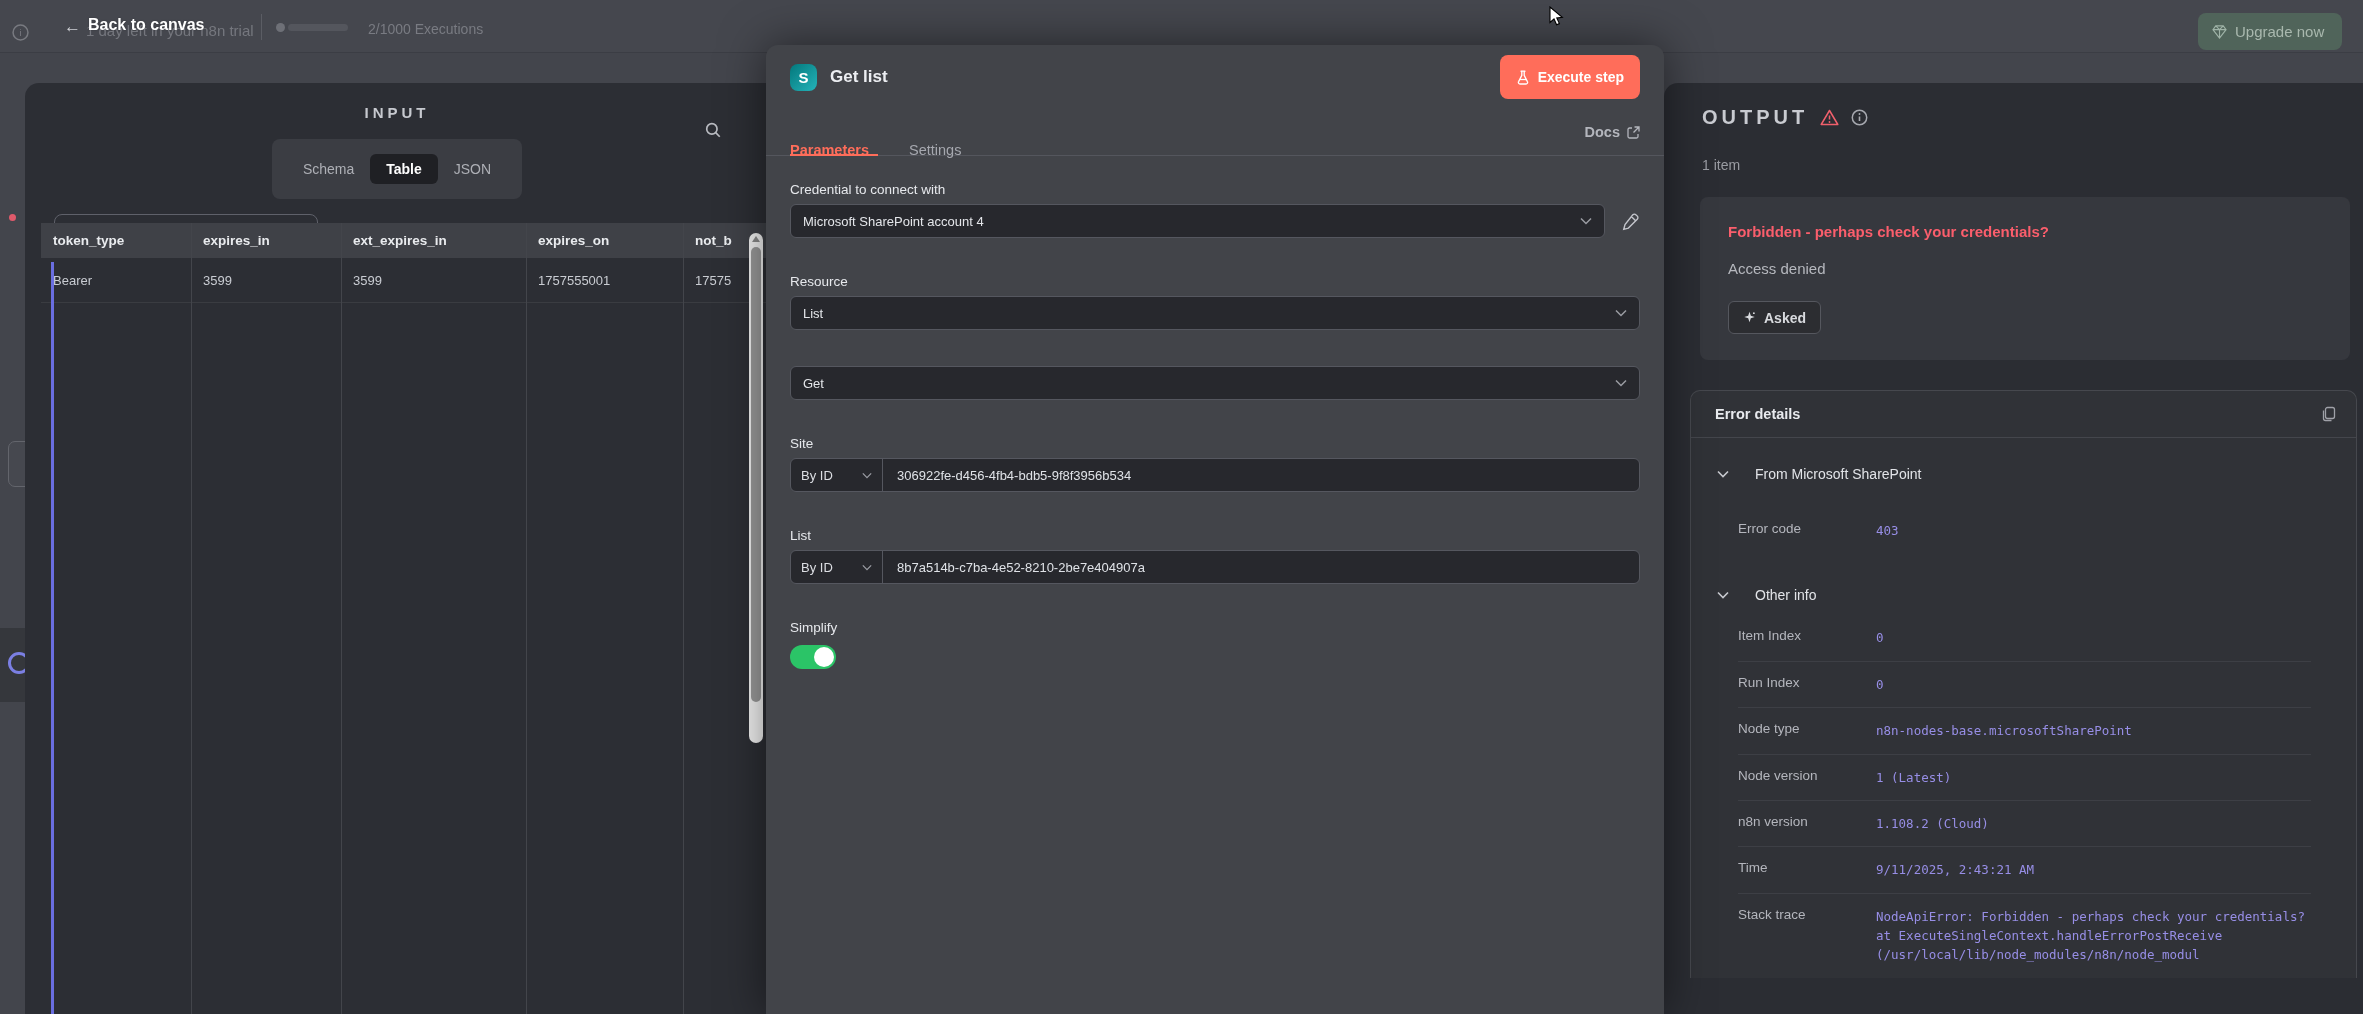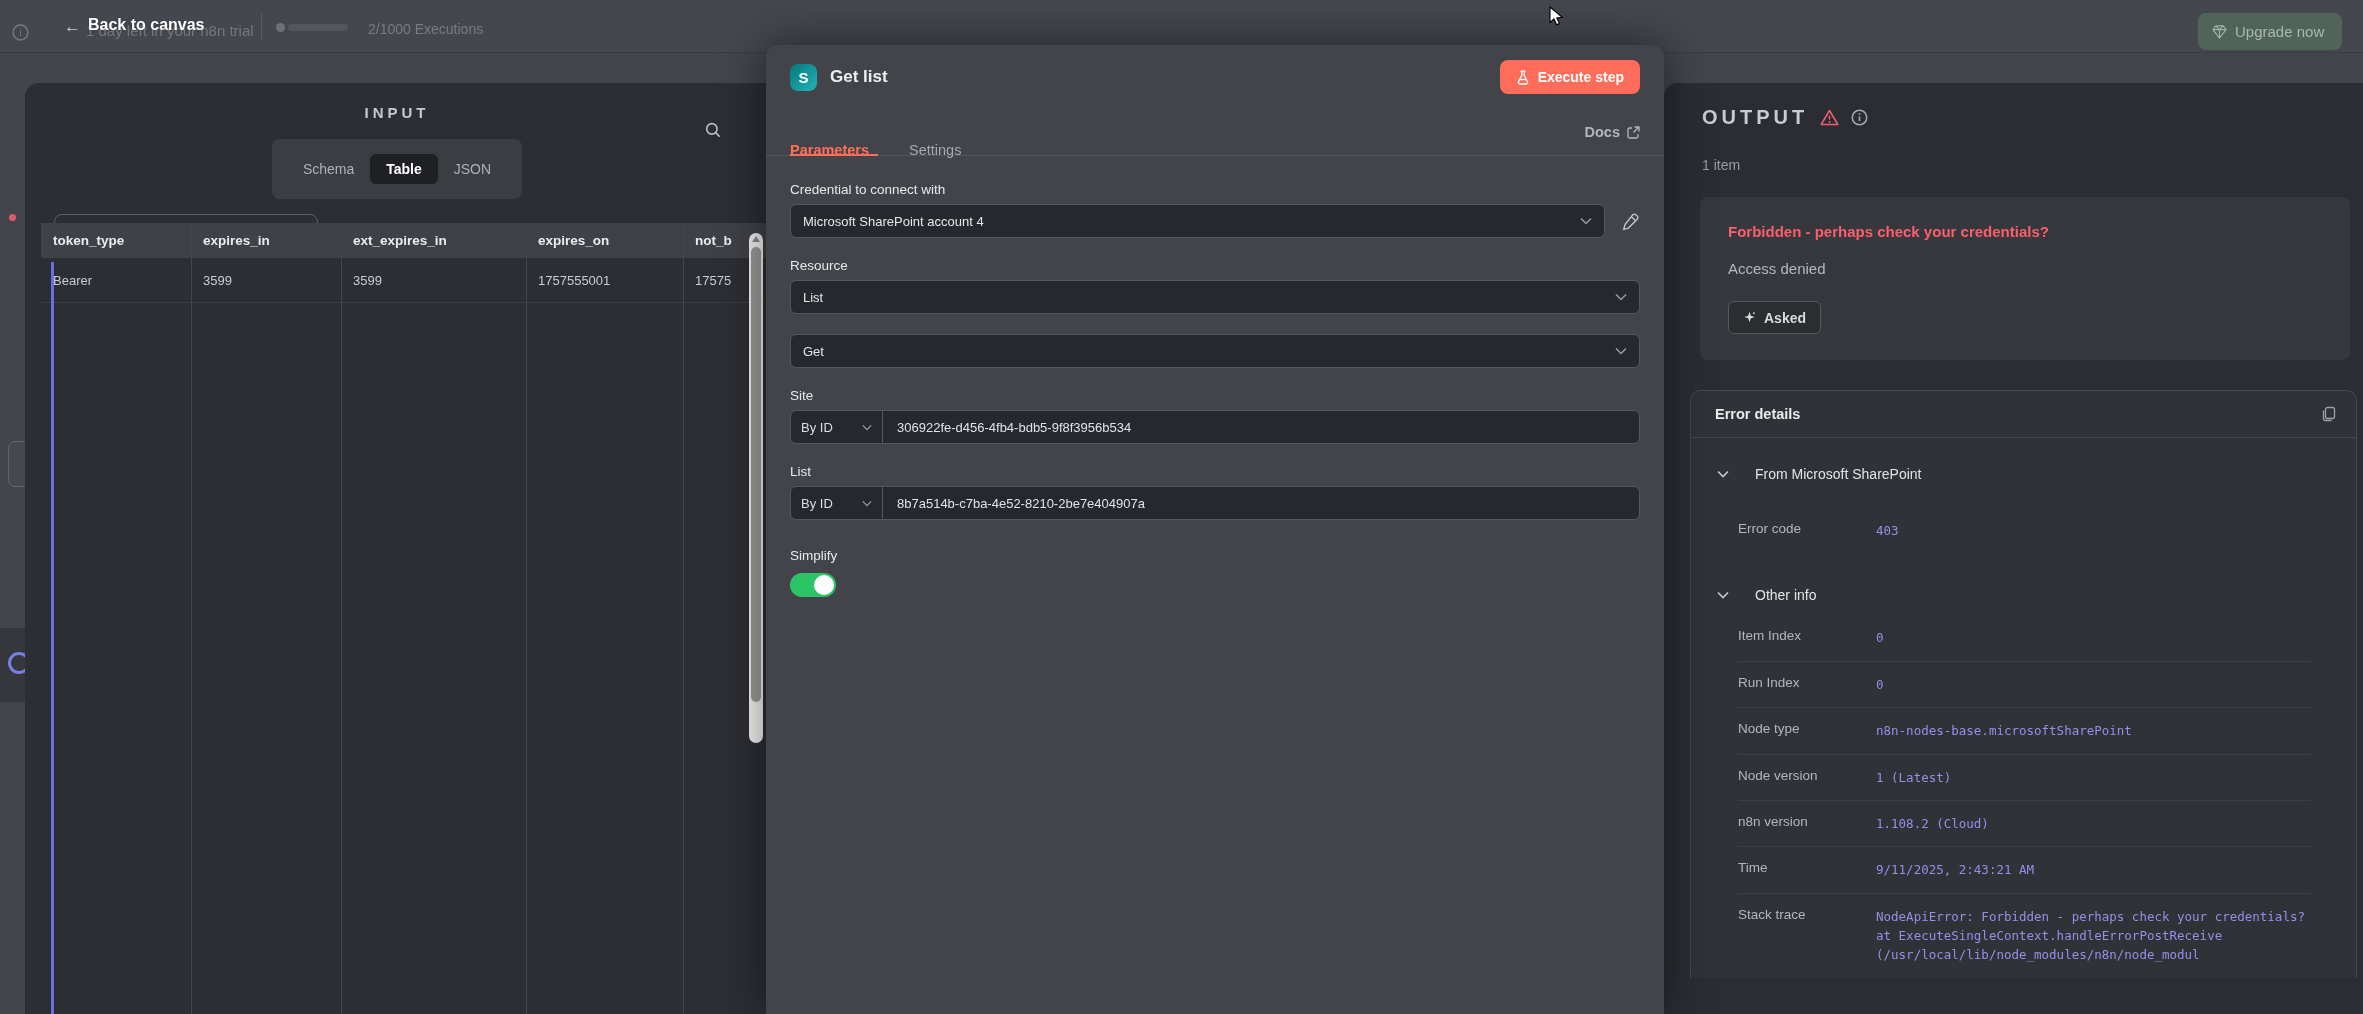--- a/index.html
+++ b/index.html
@@ -53,28 +53,28 @@
   .ip-rowmark { position:absolute; left:26px; top:179px; width:3px; bottom:0; background:#6a6ee0; z-index:3; }
   .ip-scroll { position:absolute; left:724px; top:150px; width:14px; height:510px; background:#f2f2f2; border-radius:7px; z-index:4; }
   .ip-scroll-arrow { position:absolute; left:3px; top:3px; width:0; height:0; border-left:4px solid transparent; border-right:4px solid transparent; border-bottom:6px solid #8a8a8a; }
   .ip-scroll-thumb { position:absolute; left:2px; top:14px; width:10px; height:455px; background:#9a9a9a; border-radius:5px; }
 
   
   .modal { position:absolute; left:766px; top:45px; width:898px; bottom:0; background:#424449; border-radius:12px 12px 0 0; box-shadow:0 0 46px rgba(0,0,0,.5); z-index:20; }
   .m-head { display:flex; align-items:center; height:64px; padding:0 24px; }
   .sp-icon { width:27px; height:27px; border-radius:8px; background:linear-gradient(135deg,#03787c,#25b3b9); color:#fff; font-weight:bold; font-size:15px; display:flex; align-items:center; justify-content:center; }
   .m-title { font-size:17px; font-weight:bold; color:#eceef2; margin-left:13px; }
-  .m-exec { margin-left:auto; height:34px; background:#ff6d5a; border:none; border-radius:8px; color:#ffffff; font-weight:bold; font-size:14px; padding:0 16px; display:flex; align-items:center; gap:8px; cursor:pointer; font-family:inherit; }
+  .m-exec { margin-left:auto; height:44px; background:#ff6d5a; border:none; border-radius:8px; color:#ffffff; font-weight:bold; font-size:14px; padding:0 16px; display:flex; align-items:center; gap:8px; cursor:pointer; font-family:inherit; }
   .m-tabs { display:flex; align-items:center; height:47px; padding:0 24px; border-bottom:1px solid #54565d; position:relative; }
   .m-tab { font-size:14.5px; margin-right:40px; cursor:pointer; color:#a6a8af;margin-top:36px; }
   .m-tab.active { color:#ff6d5a; font-weight:bold; }
   .m-tab-underline { position:absolute; left:24px; bottom:-1px; width:88px; height:2px; background:#ff6d5a; }
   .m-docs { margin-left:auto; color:#b4b6bd; font-size:14.5px; font-weight:bold; display:flex; align-items:center; gap:7px; cursor:pointer; }
   .m-body { padding:26px 24px 0 24px; }
-  .fld { margin-bottom:20px; }
+  .fld { margin-bottom:36px; }
   .fld-label { font-size:13.5px; color:#e6e8ec; margin-bottom:7px; }
   .sel { height:34px; background:#27282d; border:1px solid #55575f; border-radius:6px; display:flex; align-items:center; padding:0 12px; cursor:pointer; }
   .sel-val { font-size:13px; color:#e4e6ea; flex:1; white-space:nowrap; overflow:hidden; }
   .cred-row { display:flex; align-items:center; gap:16px; }
   .cred-row .sel { flex:1; }
   .combo { display:flex; height:34px; background:#27282d; border:1px solid #55575f; border-radius:6px; overflow:hidden; }
   .combo-mode { width:92px; display:flex; align-items:center; padding:0 10px; border-right:1px solid #55575f; gap:8px; cursor:pointer; }
   .combo-mode span { font-size:13px; color:#dcdee3; flex:1; }
   .combo-input { flex:1; display:flex; align-items:center; padding:0 14px; font-size:13px; color:#dfe2e7; white-space:nowrap; overflow:hidden; }
   .toggle { width:46px; height:24px; border-radius:13px; background:#2bc467; position:relative; cursor:pointer; margin-top:10px; }

